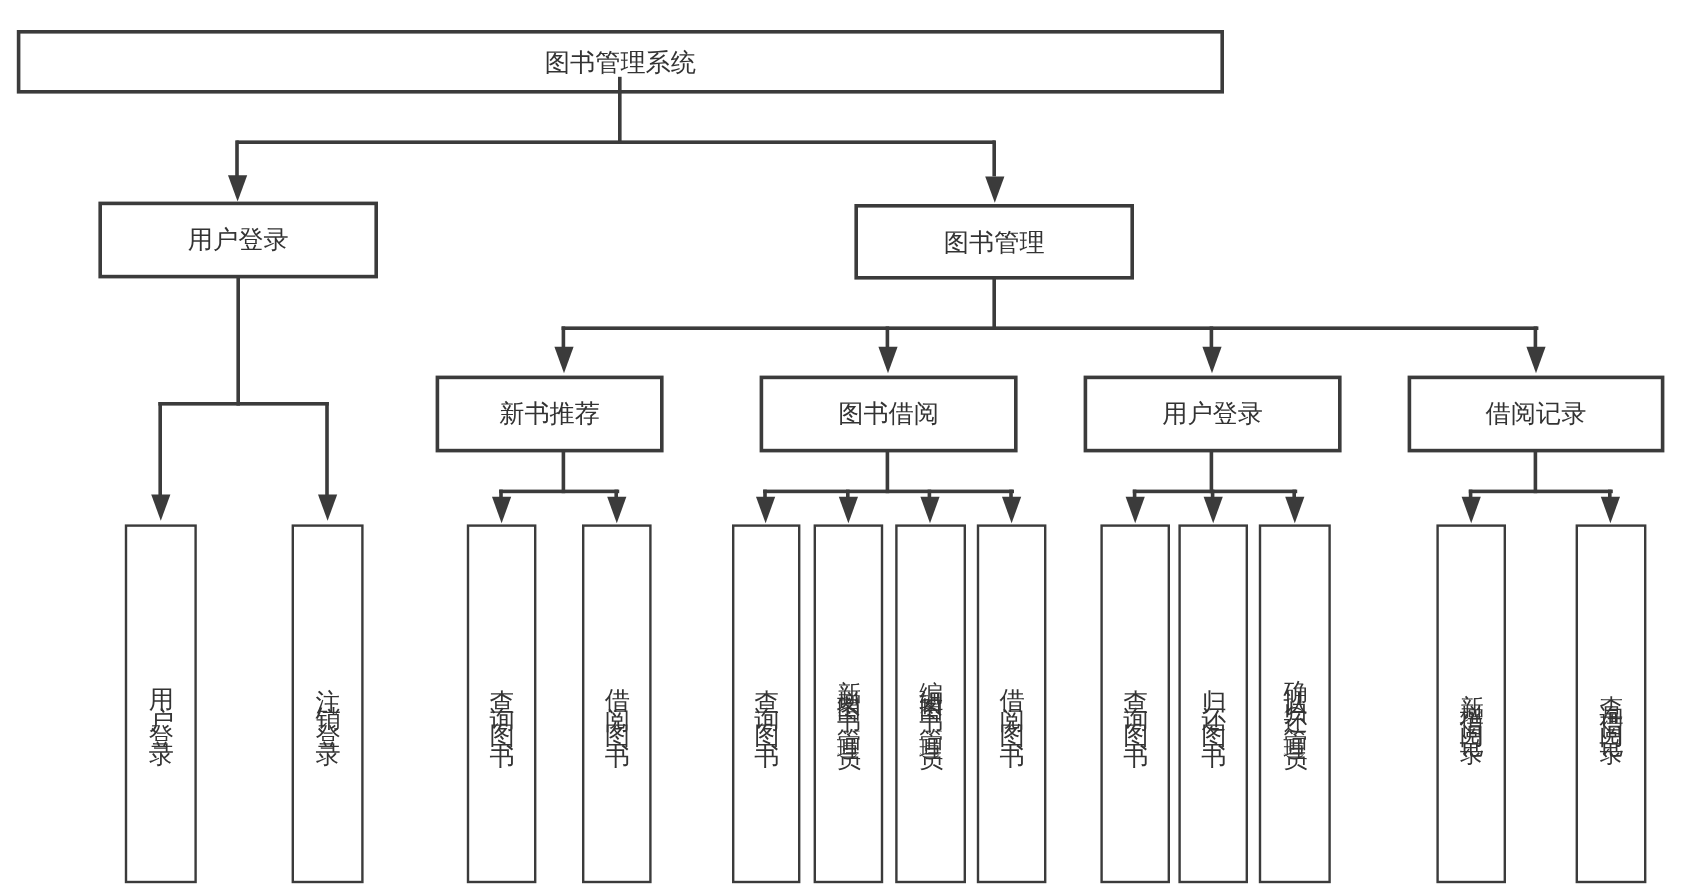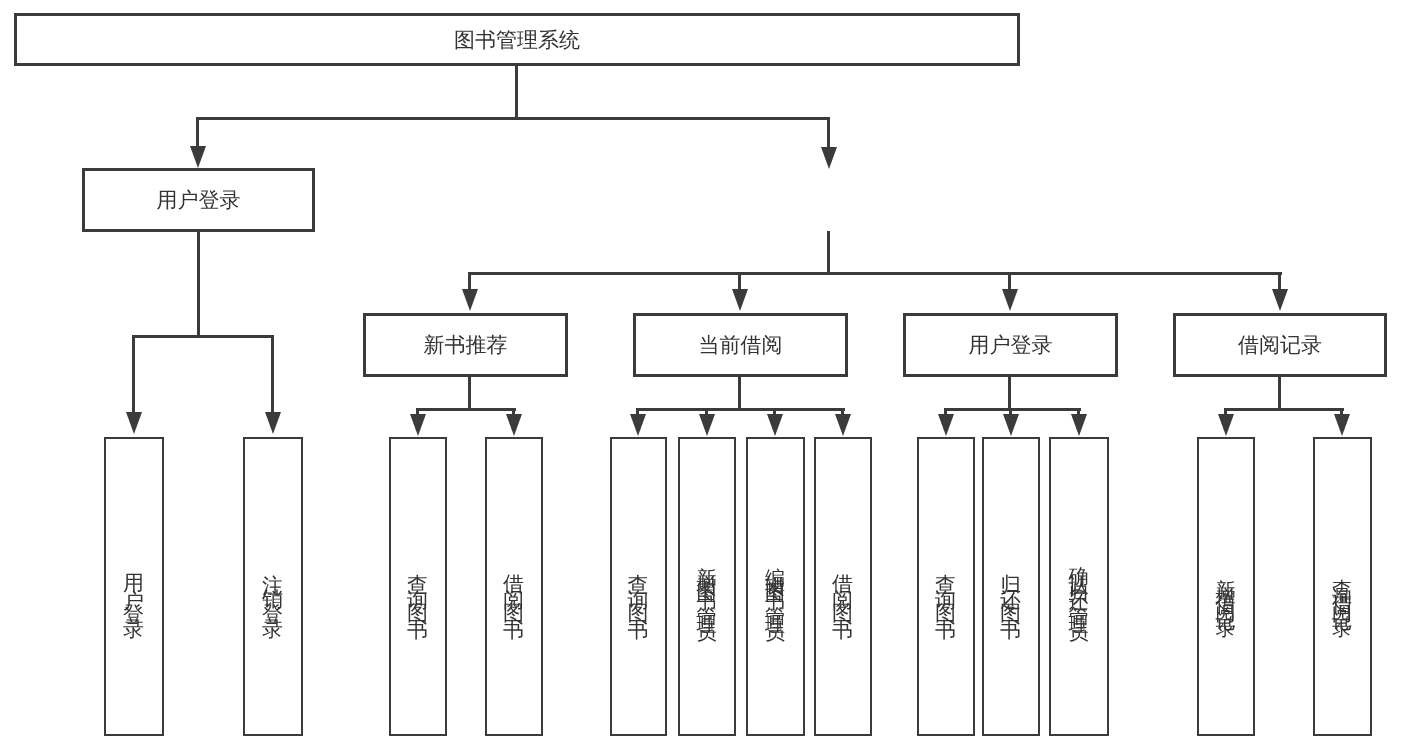--- a/index.html
+++ b/index.html
@@ -58,35 +58,38 @@
     z-index:10;
     letter-spacing:1px;
     white-space:nowrap;
   }
 </style>
 </head>
 <body>
 
 <div class="stage">
 
-  <div class="box" style="left:14px;top:13px;width:1006px;height:53px;">
+  <div class="box" style="left:14px;top:25px;width:1006px;height:53px;">
     <span>图书管理系统</span>
   </div>
 
   <div class="box" style="left:82px;top:168px;width:233px;height:64px;">
     <span>用户登录</span>
   </div>
 
-
-  <div class="box" style="left:363px;top:313px;width:205px;height:64px;text-align:right;">
+  <div class="box" style="left:712px;top:170px;width:233px;height:63px;">
+    <span>图书管理</span>
+  </div>
+
+  <div class="box" style="left:363px;top:313px;width:190px;height:64px;text-align:right;">
     <span>新书推荐</span>
   </div>
 
   <div class="box" style="left:633px;top:313px;width:215px;height:64px;">
-    <span>当前借阅</span>
+    <span>图书借阅</span>
   </div>
 
   <div class="box" style="left:903px;top:313px;width:215px;height:64px;">
     <span>用户登录</span>
   </div>
 
   <div class="box" style="left:1173px;top:313px;width:214px;height:64px;">
     <span>借阅记录</span>
   </div>
 

